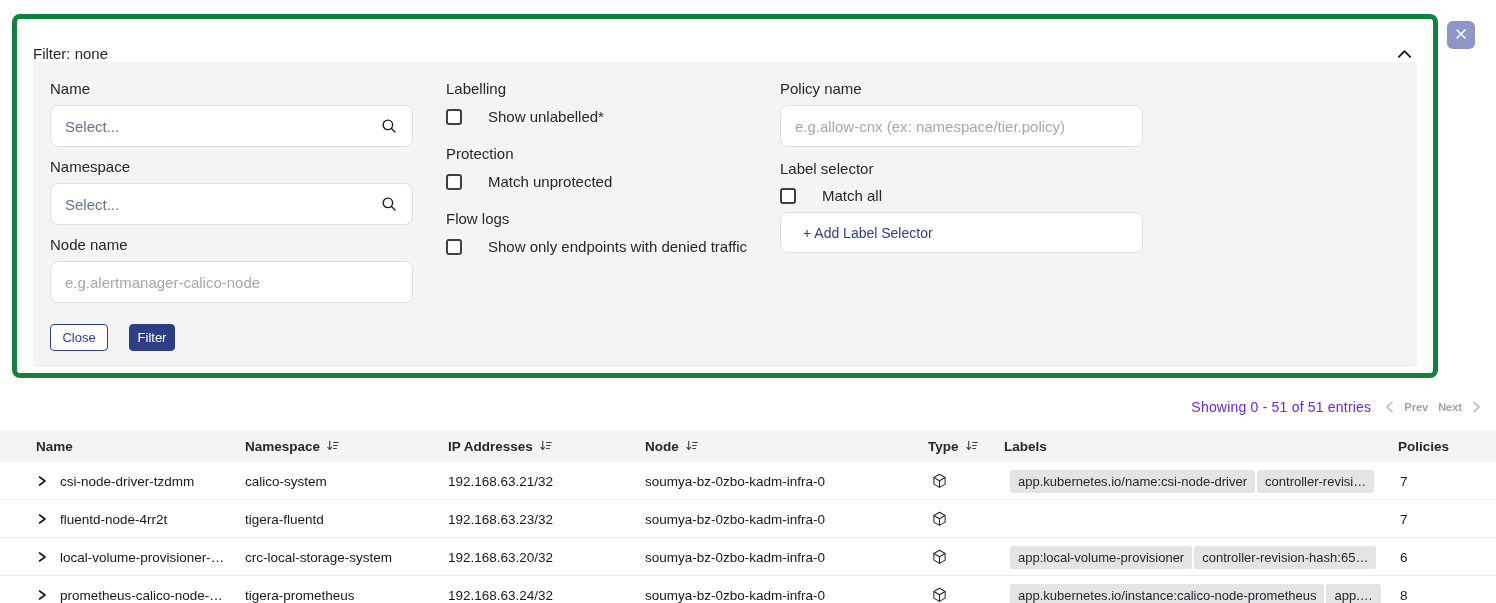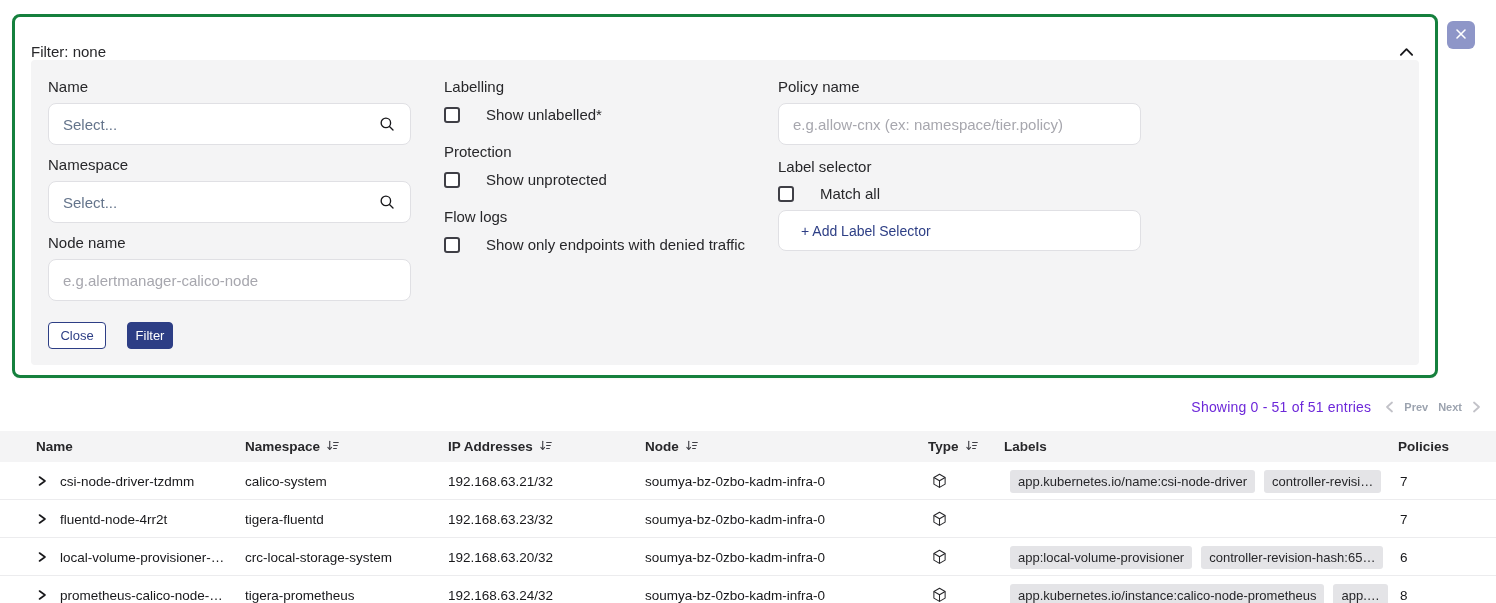--- a/index.html
+++ b/index.html
@@ -2,21 +2,21 @@
 <html><head>
 <meta charset="utf-8">
 <style>
   * { margin:0; padding:0; box-sizing:border-box; }
   html,body { background:#fff; }
   body { font-family:"Liberation Sans", sans-serif; color:#18181b; }
   .screen { position:relative; width:1496px; height:603px; background:#fff; overflow:hidden; }
 
   
   .filter-card { position:absolute; left:12px; top:14px; width:1426px; height:364px;
-    background:#fff; border:3px solid #15803d; border-radius:8px; box-shadow:0 1px 2px rgba(0,0,0,.04); }
+    background:#fff; border:5px solid #15803d; border-radius:8px; box-shadow:0 1px 2px rgba(0,0,0,.04); }
   .filter-title { position:absolute; left:16px; top:26px; font-size:15px; color:#27272a; }
   .collapse-btn { position:absolute; right:20px; top:26px; width:18px; height:18px; border:none; background:transparent; cursor:pointer; display:flex; align-items:center; justify-content:center; }
   .filter-body { position:absolute; left:16px; right:16px; top:43px; height:305px; background:#f4f4f5; border-radius:4px; }
   .fcol { position:absolute; top:0; height:100%; }
   .col1 { left:17px;  width:363px; }
   .col2 { left:413px; width:330px; }
   .col3 { left:747px; width:363px; }
   .flabel { position:absolute; font-size:15px; font-weight:500; color:#27272a; line-height:18px; }
   .finput { position:absolute; width:363px; height:42px; background:#fff; border:1px solid #e0e0e4; border-radius:8px; display:flex; align-items:center; padding:12px 14px; }
   .finput input { flex:1; border:none; outline:none; font-family:inherit; font-size:15px; color:#27272a; background:transparent; }
@@ -41,21 +41,21 @@
   .page-nav { display:flex; align-items:center; gap:10px; }
   .page-nav .navlbl { font-size:11px; font-weight:600; color:#9ca3af; cursor:default; }
   .page-nav .navchev { display:flex; align-items:center; }
 
   
   .tbl { position:absolute; left:0; top:431px; width:1496px; }
   .thead { position:relative; height:31px; background:#f4f4f5; }
   .hcell { position:absolute; top:0; height:31px; display:flex; align-items:center; gap:6px; font-size:13.5px; font-weight:700; color:#27272a; white-space:nowrap; }
   .trow { position:relative; height:38px; border-bottom:1px solid #ececee; background:#fff; }
   .cell { position:absolute; top:0; height:38px; display:flex; align-items:center; font-size:13.5px; color:#18181b; white-space:nowrap; }
-  .chip { display:inline-block; background:#e4e4e7; color:#27272a; font-size:13px; padding:4px 8px; border-radius:3px; margin-right:9px; }
+  .chip { display:inline-block; background:#e4e4e7; color:#27272a; font-size:13px; padding:4px 8px; border-radius:3px; margin-right:2px; }
   .c-chev { left:36px; cursor:pointer; }
   .c-name { left:60px; }
   .c-ns { left:245px; }
   .c-ip { left:448px; }
   .c-node { left:645px; }
   .c-type { left:932px; }
   .c-labels { left:1010px; }
   .c-pol { left:1400px; }
 </style>
 </head>
@@ -112,21 +112,21 @@
       <div class="fcol col2">
         <div class="flabel" style="top:18px">Labelling</div>
         <div class="chk-row" style="top:46px">
           <span class="chk-box"></span>
           <span class="chk-label">Show unlabelled*</span>
         </div>
 
         <div class="flabel" style="top:83px">Protection</div>
         <div class="chk-row" style="top:111px">
           <span class="chk-box"></span>
-          <span class="chk-label">Show unprotected</span>
+          <span class="chk-label">Match unprotected</span>
         </div>
 
         <div class="flabel" style="top:148px">Flow logs</div>
         <div class="chk-row" style="top:176px">
           <span class="chk-box"></span>
           <span class="chk-label">Show only endpoints with denied traffic</span>
         </div>
       </div>
 
       <div class="fcol col3">

